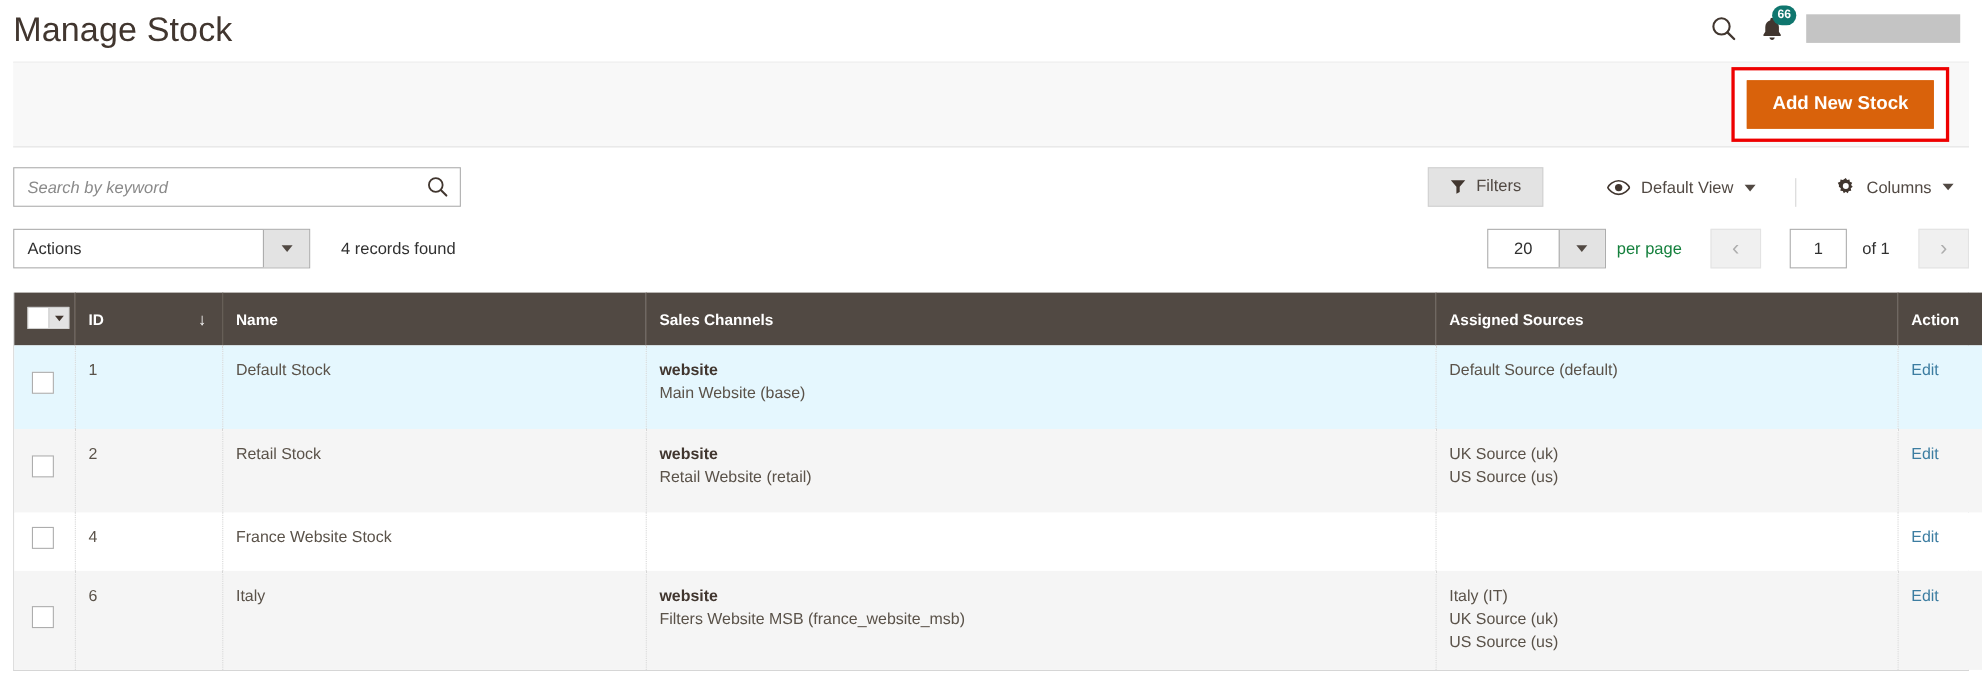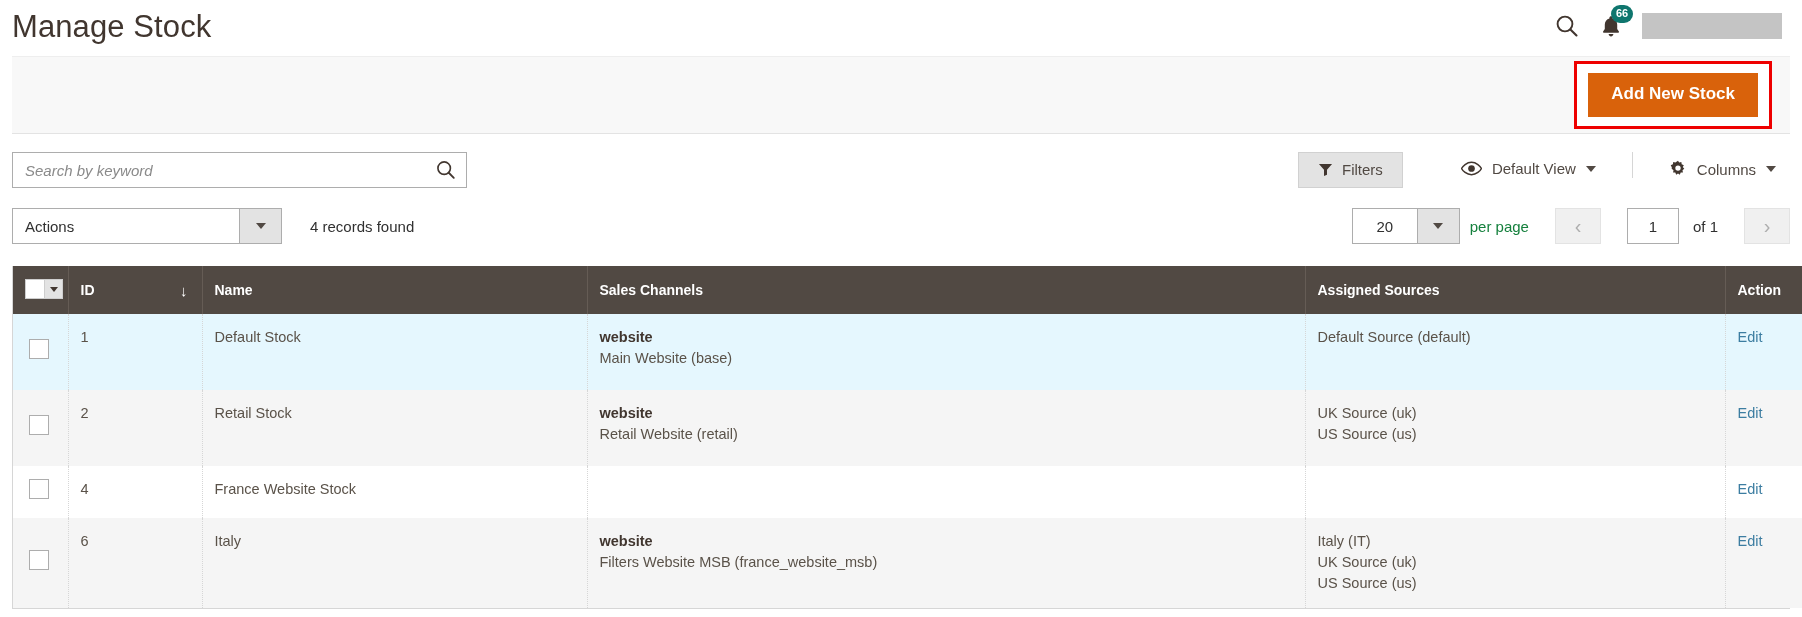--- a/index.html
+++ b/index.html
@@ -105,21 +105,21 @@
   }
 
   
   .grid-toolbar {
     margin: 18px 12px 0 12px;
     display: flex;
     align-items: center;
   }
   .search-box {
     position: relative;
-    width: 455px;
+    width: 407px;
   }
   .search-input {
     width: 100%;
     height: 36px;
     border: 1px solid #adadad;
     background: #ffffff;
     padding: 0 44px 0 12px;
     font-size: 15px;
     font-family: "Liberation Sans", sans-serif;
     color: #303030;
@@ -136,21 +136,21 @@
     transform: translateY(-50%);
     background: none;
     border: 0;
     padding: 4px;
     cursor: pointer;
     line-height: 0;
   }
   .toolbar-spacer { flex: 1 1 auto; }
   .toolbar-right {
     display: flex;
-    align-items: flex-start;
+    align-items: flex-end;
     gap: 16px;
     margin-left: 25px;
   }
   .btn-filters {
     display: flex;
     align-items: center;
     gap: 9px;
     background: #e3e3e3;
     border: 1px solid #d1d1d1;
     padding: 8px 19px 9px;

